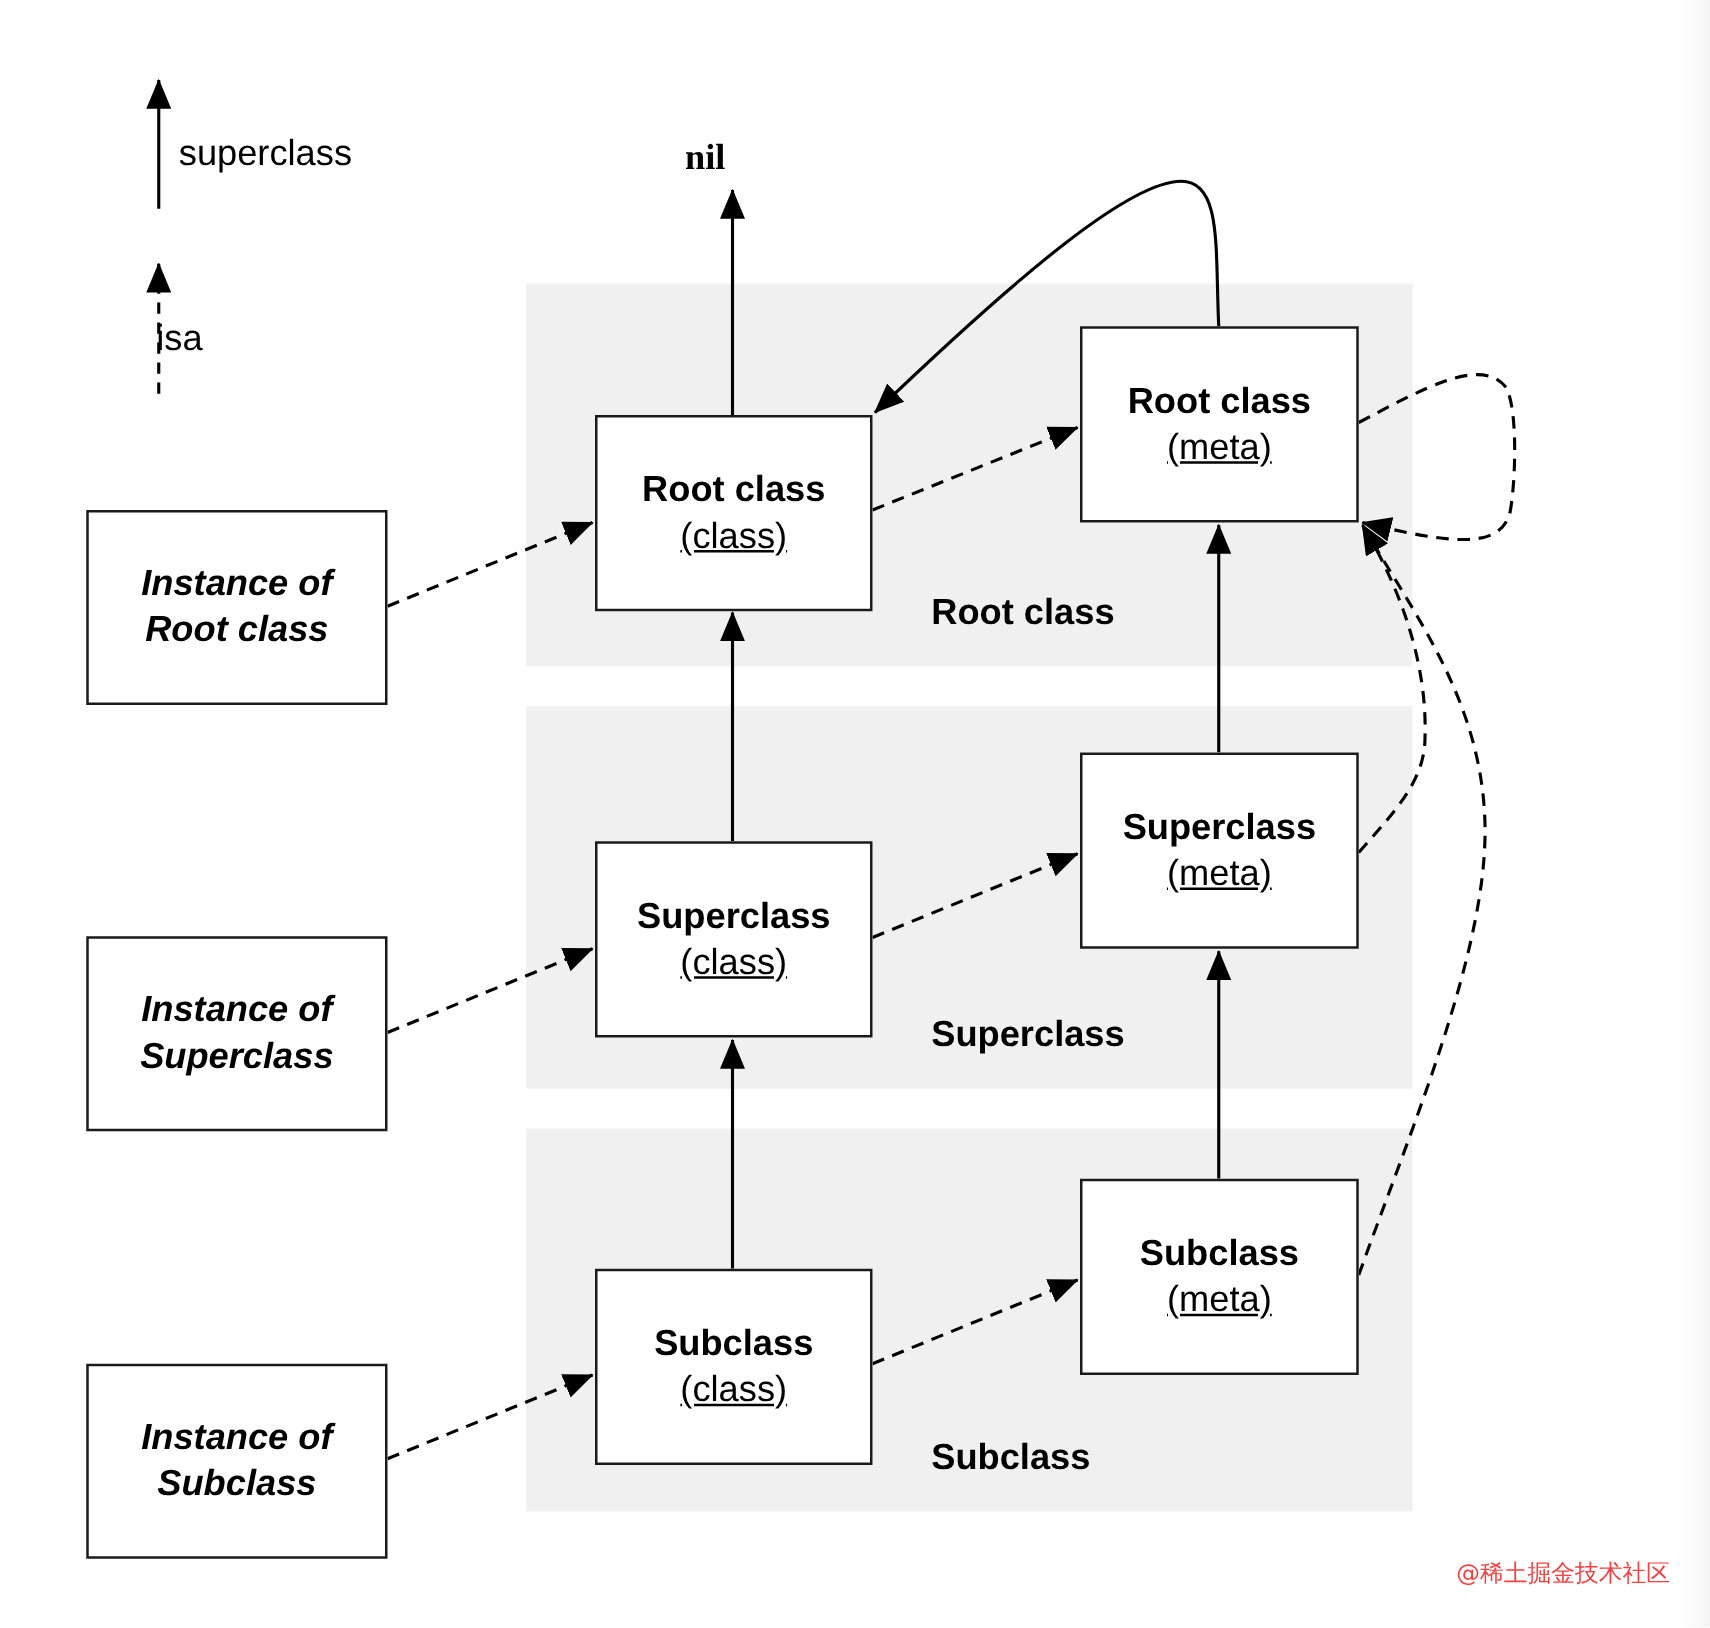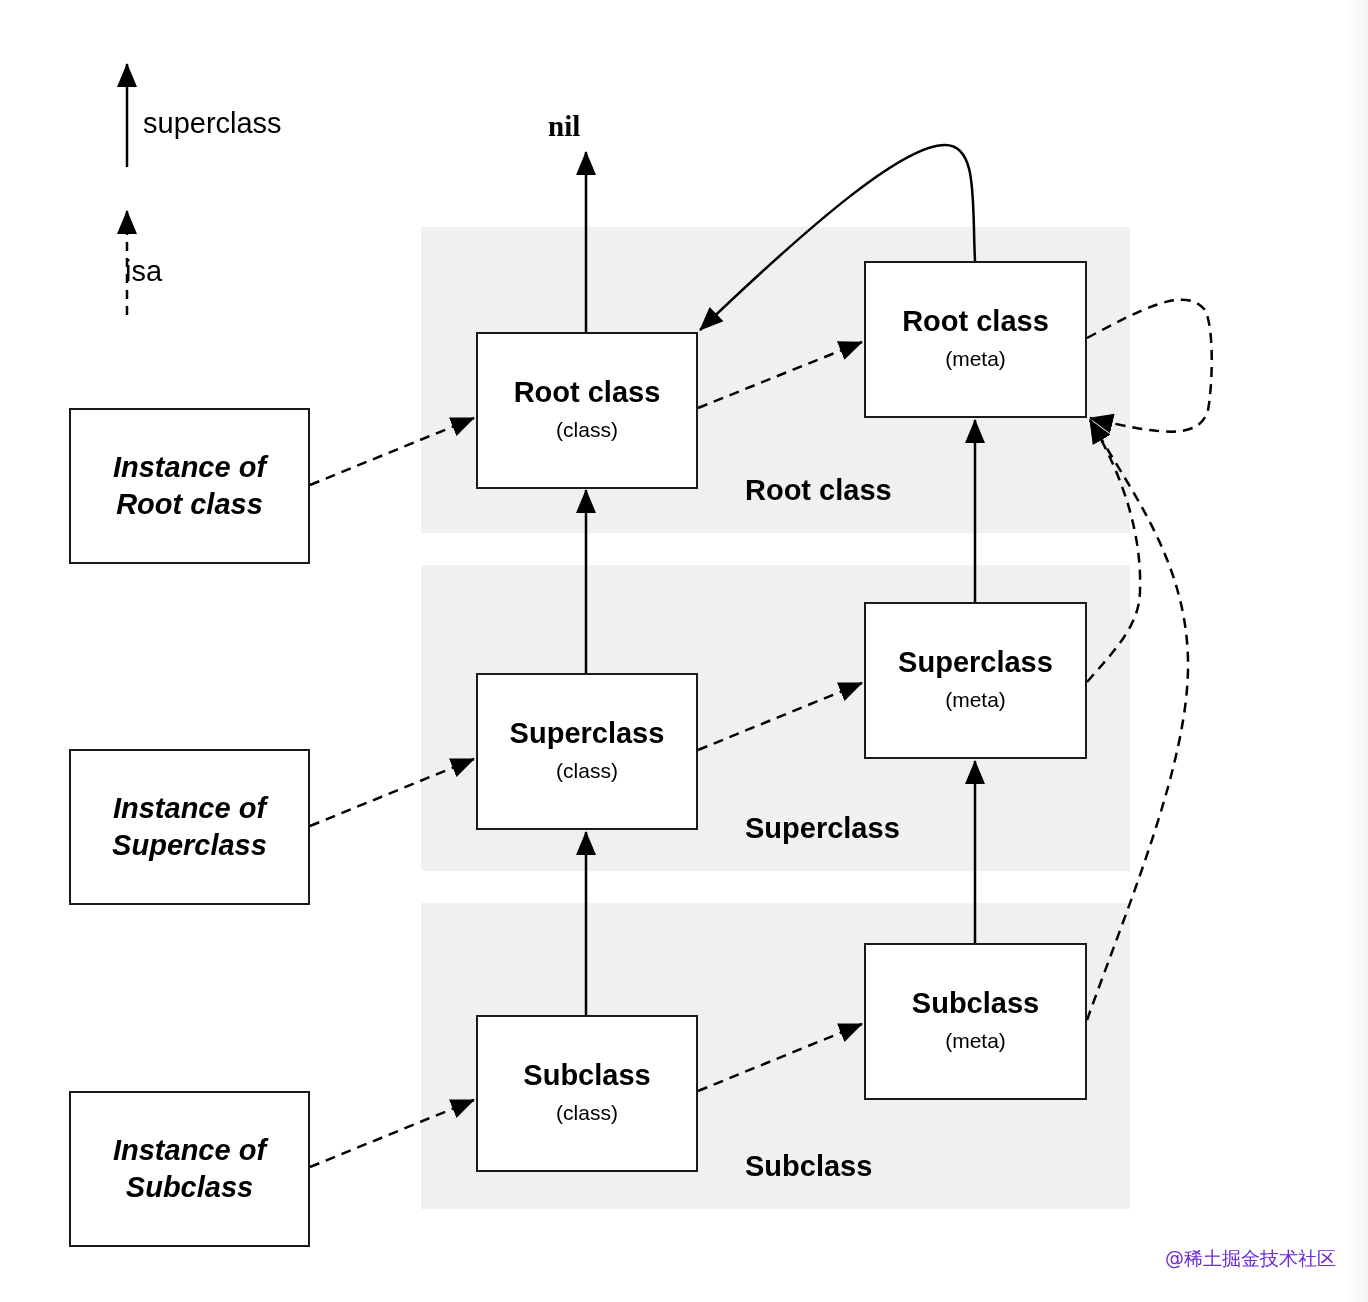--- a/index.html
+++ b/index.html
@@ -5,26 +5,26 @@
   html, body { margin: 0; padding: 0; background: #ffffff; }
   body { width: 1368px; height: 1302px; position: relative; overflow: hidden;
          font-family: "Liberation Sans", sans-serif; }
   .right-shade { position: absolute; right: 0; top: 0; width: 24px; height: 1302px;
                  background: linear-gradient(to right, #ffffff, #f4f4f4); }
   .band { position: absolute; left: 421px; width: 709px; background: #f0f0f0; }
   .box { position: absolute; background: #ffffff; border: 2px solid #1a1a1a; box-sizing: border-box;
          display: flex; flex-direction: column; align-items: center; justify-content: center;
          text-align: center; color: #000; }
   .box .t1 { font-weight: bold; font-size: 29px; line-height: 37px; }
-  .box .t2 { font-size: 21px; line-height: 37px; }
+  .box .t2 { font-size: 29px; line-height: 37px; text-decoration: underline; }
   .inst .t1 { line-height: 37px; font-style: italic; }
   .label { position: absolute; font-size: 29px; color: #000; white-space: nowrap; }
   .label.bold { font-weight: bold; }
   svg.edges { position: absolute; left: 0; top: 0; }
-  .watermark { position: absolute; right: 32px; bottom: 30px; font-size: 19px; color: #6d28d9;
+  .watermark { position: absolute; right: 32px; bottom: 30px; font-size: 19px; color: #ef4444;
                font-family: "DejaVu Sans", sans-serif; }
 </style>
 </head>
 <body>
 
 <div class="right-shade"></div>
 
 <div class="band" style="top:227px;height:306px;"></div>
 <div class="band" style="top:565px;height:306px;"></div>
 <div class="band" style="top:903px;height:306px;"></div>

